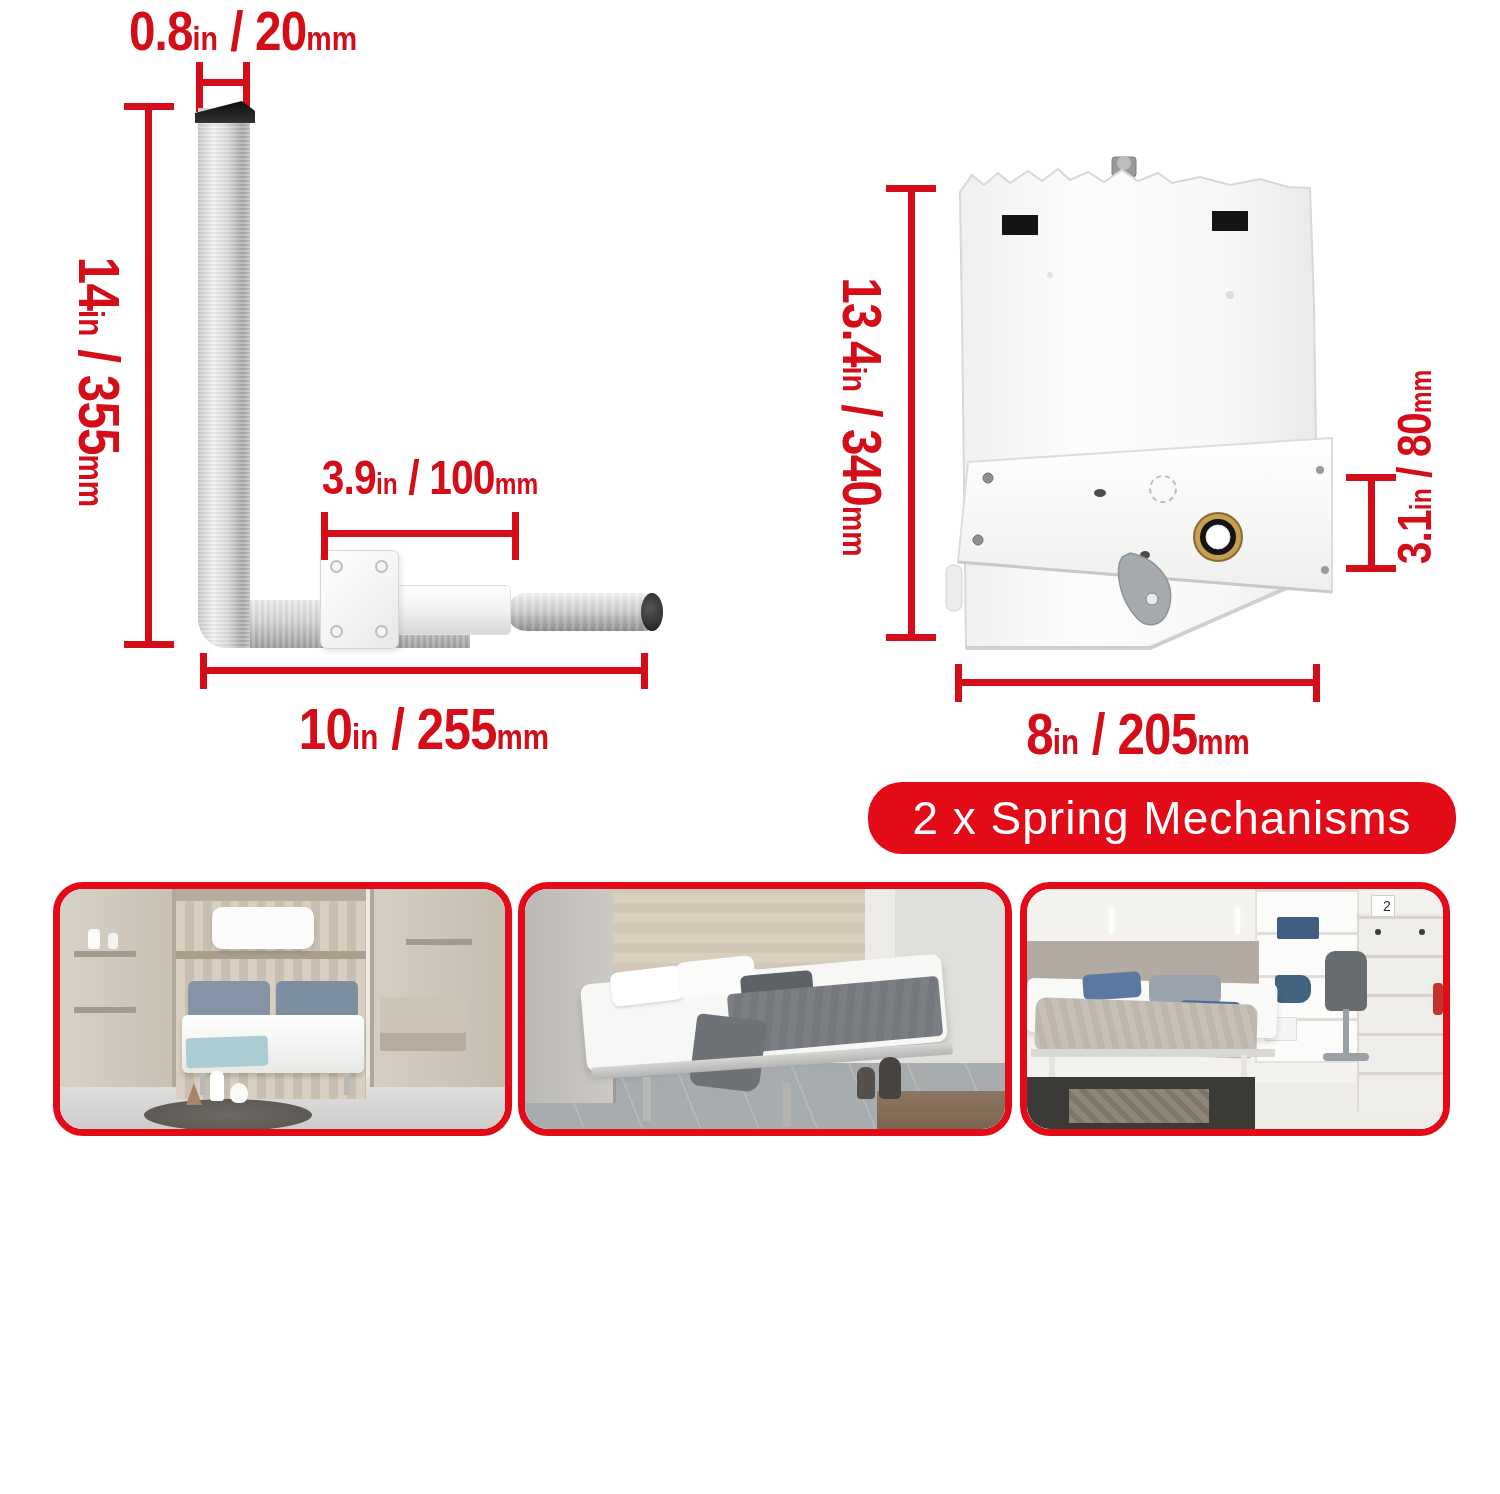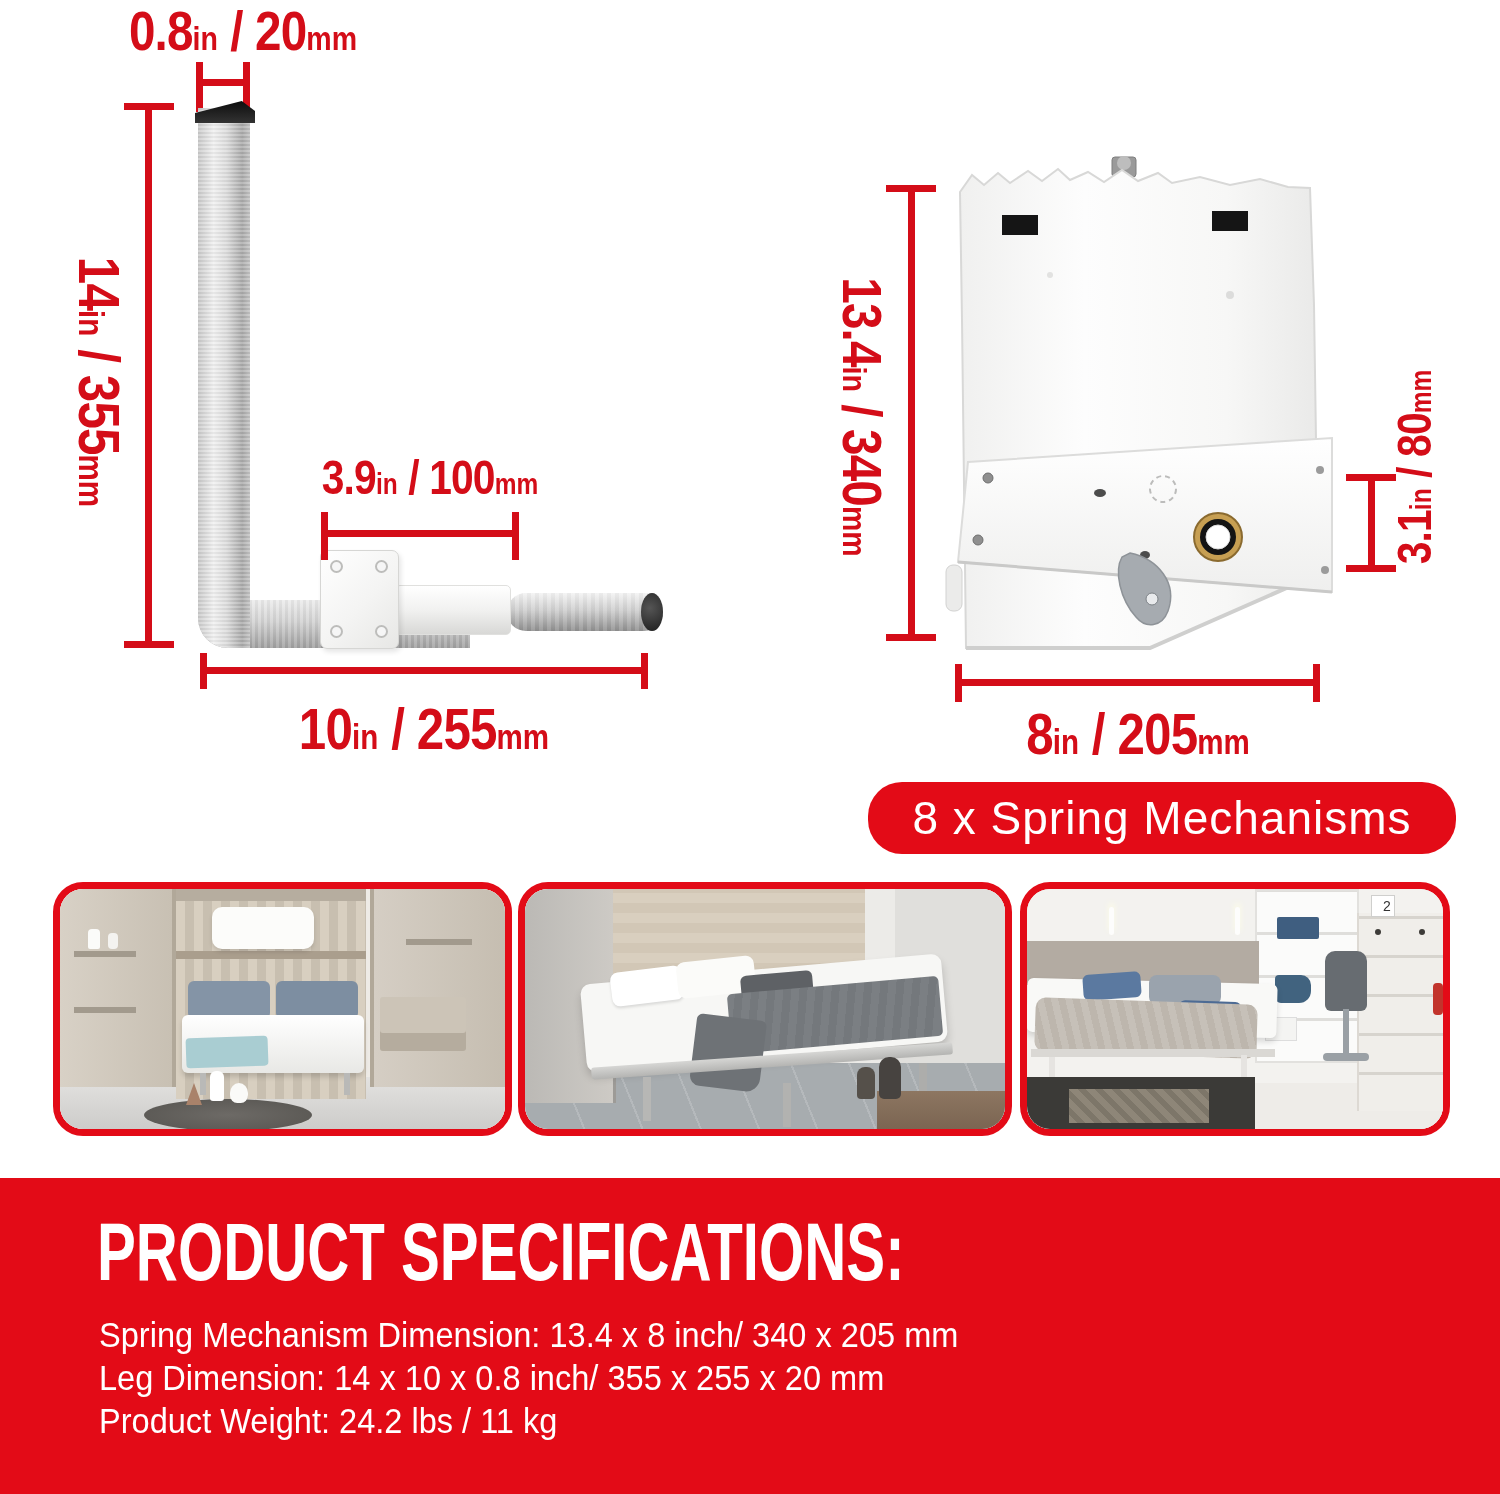--- a/index.html
+++ b/index.html
@@ -204,21 +204,21 @@
 
     <div class="dl" style="left:955px;top:664px;width:7px;height:38px;"></div>
     <div class="dl" style="left:1313px;top:664px;width:7px;height:38px;"></div>
     <div class="dl" style="left:955px;top:679px;width:365px;height:7px;"></div>
     <div class="dim" style="left:958px;top:704px;width:360px;font-size:58px;line-height:60px;">
       <span>8</span><span class="u">in</span><span> / </span><span>205</span><span class="u">mm</span>
     </div>
   </div>
 
   <div class="banner" style="left:868px;width:588px;">
-    <span>8 x Spring Mechanisms</span>
+    <span>2 x Spring Mechanisms</span>
   </div>
 
   <div class="photo" style="left:53px;width:459px;">
     <div class="scene">
       <div style="left:0;top:0;width:445px;height:240px;background:#eeebe6;"></div>
       <div style="left:0;bottom:0;width:445px;height:52px;background:linear-gradient(#e3e2e0,#cdccca);"></div>
       <div style="left:0;top:0;width:112px;height:198px;background:linear-gradient(90deg,#d8d1c6,#c8c0b3);border-right:4px solid #b1a899;"></div>
       <div style="left:14px;top:62px;width:62px;height:6px;background:#a29a8d;"></div>
       <div style="left:14px;top:118px;width:62px;height:6px;background:#a29a8d;"></div>
       <div style="left:28px;top:40px;width:12px;height:20px;background:#fbfbf9;border-radius:4px 4px 2px 2px;"></div>
@@ -293,20 +293,14 @@
       <div style="left:214px;top:166px;width:6px;height:40px;background:#e6e4e1;"></div>
       <div style="left:0;top:188px;width:228px;height:52px;background:#3b3a37;"></div>
       <div style="left:42px;top:200px;width:140px;height:34px;background:repeating-linear-gradient(45deg,#8e8678 0 6px,#7d7669 6px 12px);"></div>
       <div style="left:406px;top:94px;width:10px;height:32px;background:#c2342c;border-radius:4px;"></div>
       <div style="left:344px;top:6px;width:22px;height:20px;background:#ffffff;border:1px solid #cfcfcd;color:#333;font-size:14px;line-height:20px;text-align:center;">
         <span>2</span>
       </div>
     </div>
   </div>
 
-  <div class="specs">
-    <div class="specs-title" style="position:absolute;left:97px;top:27px;">PRODUCT SPECIFICATIONS:</div>
-    <div class="spec-line" style="top:137px;">Spring Mechanism Dimension: 13.4 x 8 inch/ 340 x 205 mm</div>
-    <div class="spec-line" style="top:180px;">Leg Dimension: 14 x 10 x 0.8 inch/ 355 x 255 x 20 mm</div>
-    <div class="spec-line" style="top:223px;">Product Weight: 24.2 lbs / 11 kg</div>
-  </div>
 
 </div>
 
 </body></html>

